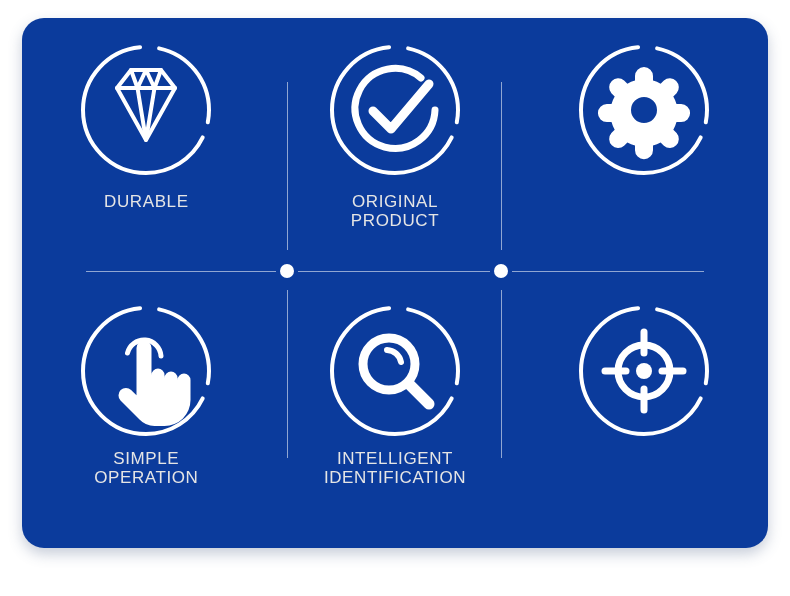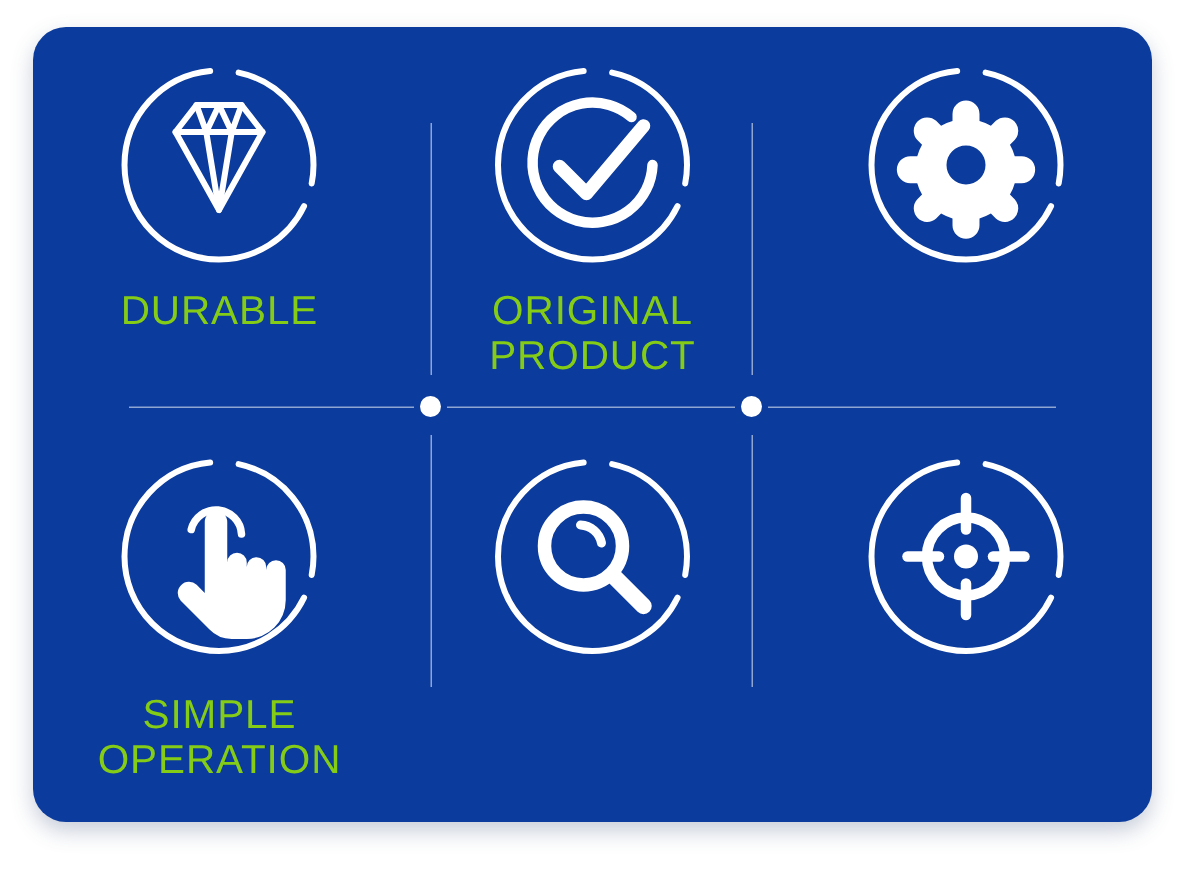--- a/index.html
+++ b/index.html
@@ -61,31 +61,31 @@
     display: block;
   }
   .icon-wrap svg {
     display: block;
     width: 140px;
     height: 140px;
   }
 
   .label {
     margin-top: 12px;
-    color: #84cc16;
-    font-size: 27px;
+    color: #e5e5e5;
+    font-size: 17px;
     line-height: 1.12;
     letter-spacing: 0.6px;
     text-align: center;
     font-weight: 300;
     white-space: pre-line;
     font-family: "Liberation Sans", sans-serif;
   }
   .cell.row2 .label {
-    margin-top: 20px;
+    margin-top: 8px;
   }
 
   
   .divider-layer {
     position: absolute;
     inset: 0;
     pointer-events: none;
   }
   .vline {
     position: absolute;
@@ -204,20 +204,22 @@
 
       <div class="cell row2">
         <span class="icon-wrap">
           <svg viewBox="0 0 140 140" xmlns="http://www.w3.org/2000/svg">
             <path d="M70 7 A63 63 0 1 0 70 133 A63 63 0 0 0 70 7" fill="none" stroke="#ffffff" stroke-width="4" stroke-linecap="round" stroke-dasharray="262 16 98 20" stroke-dashoffset="-6"></path>
             <circle cx="64" cy="63" r="26" fill="none" stroke="#ffffff" stroke-width="9"></circle>
             <path d="M84 83 L104 103" stroke="#ffffff" stroke-width="11" stroke-linecap="round" fill="none"></path>
             <path d="M62 49 A15 15 0 0 1 76 61" fill="none" stroke="#ffffff" stroke-width="6" stroke-linecap="round"></path>
           </svg>
         </span>
+        <div class="label">INTELLIGENT
+IDENTIFICATION</div>
       </div>
 
       <div class="cell row2">
         <span class="icon-wrap">
           <svg viewBox="0 0 140 140" xmlns="http://www.w3.org/2000/svg">
             <path d="M70 7 A63 63 0 1 0 70 133 A63 63 0 0 0 70 7" fill="none" stroke="#ffffff" stroke-width="4" stroke-linecap="round" stroke-dasharray="262 16 98 20" stroke-dashoffset="-6"></path>
             <circle cx="70" cy="70" r="26" fill="none" stroke="#ffffff" stroke-width="7"></circle>
             <circle cx="70" cy="70" r="8" fill="#ffffff"></circle>
             <g stroke="#ffffff" stroke-width="7" stroke-linecap="round">
               <path d="M70 31 L70 52"></path>

